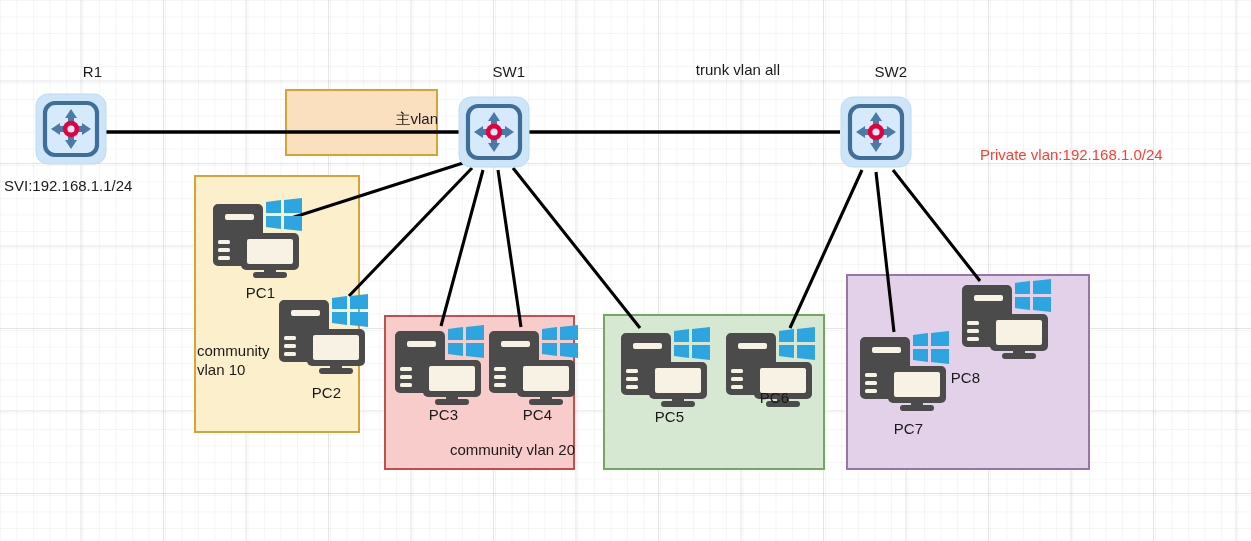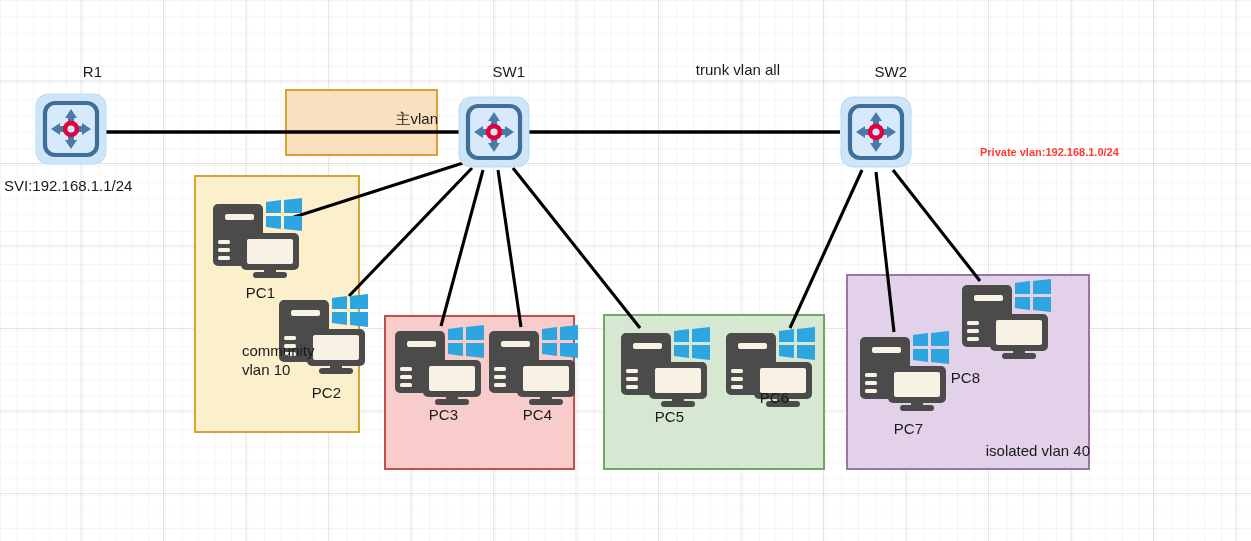--- a/index.html
+++ b/index.html
@@ -74,22 +74,22 @@
     position: absolute;
     font-family: "Liberation Sans", sans-serif;
     font-size: 15px;
     color: #1a1a1a;
     white-space: pre;
     line-height: 1.28;
   }
   .lbl-center { text-align: right; }
   .lbl-red {
     color: #ff3b30;
-    font-weight: bold;
-    font-size: 11px;
+    font-weight: normal;
+    font-size: 15px;
   }
 
   
   svg.layer {
     position: absolute;
     left: 0; top: 0;
     width: 1251px; height: 541px;
     pointer-events: none;
     overflow: visible;
   }
@@ -225,23 +225,23 @@
 
   <div class="lbl lbl-center" style="left:463px; top:62px; width:62px;">SW1</div>
   <div class="lbl lbl-center" style="left:845px; top:62px; width:62px;">SW2</div>
 
   <div class="lbl lbl-center" style="left:638px; top:60px; width:142px;">trunk vlan all</div>
 
   <div class="lbl lbl-red" style="left:980px; top:145px;">Private vlan:192.168.1.0/24</div>
 
   <div class="lbl lbl-center" style="left:286px; top:109px; width:152px;">主vlan</div>
 
-  <div class="lbl" style="left:197px; top:341px; width:120px;padding-left:45px;">community
+  <div class="lbl" style="left:197px; top:341px; width:120px;">community
 vlan 10</div>
-  <div class="lbl lbl-center" style="left:890px; top:441px; width:200px;">isolated vlan 40</div>
+  <div class="lbl lbl-center" style="left:384px; top:440px; width:191px;">community vlan 20</div>
 
   <div class="lbl lbl-center" style="left:215px; top:283px; width:60px;">PC1</div>
   <div class="lbl lbl-center" style="left:281px; top:383px; width:60px;">PC2</div>
   <div class="lbl lbl-center" style="left:398px; top:405px; width:60px;">PC3</div>
   <div class="lbl lbl-center" style="left:492px; top:405px; width:60px;">PC4</div>
   <div class="lbl lbl-center" style="left:624px; top:407px; width:60px;">PC5</div>
   <div class="lbl lbl-center" style="left:729px; top:388px; width:60px;">PC6</div>
   <div class="lbl lbl-center" style="left:863px; top:419px; width:60px;">PC7</div>
   <div class="lbl lbl-center" style="left:920px; top:368px; width:60px;">PC8</div>
 

